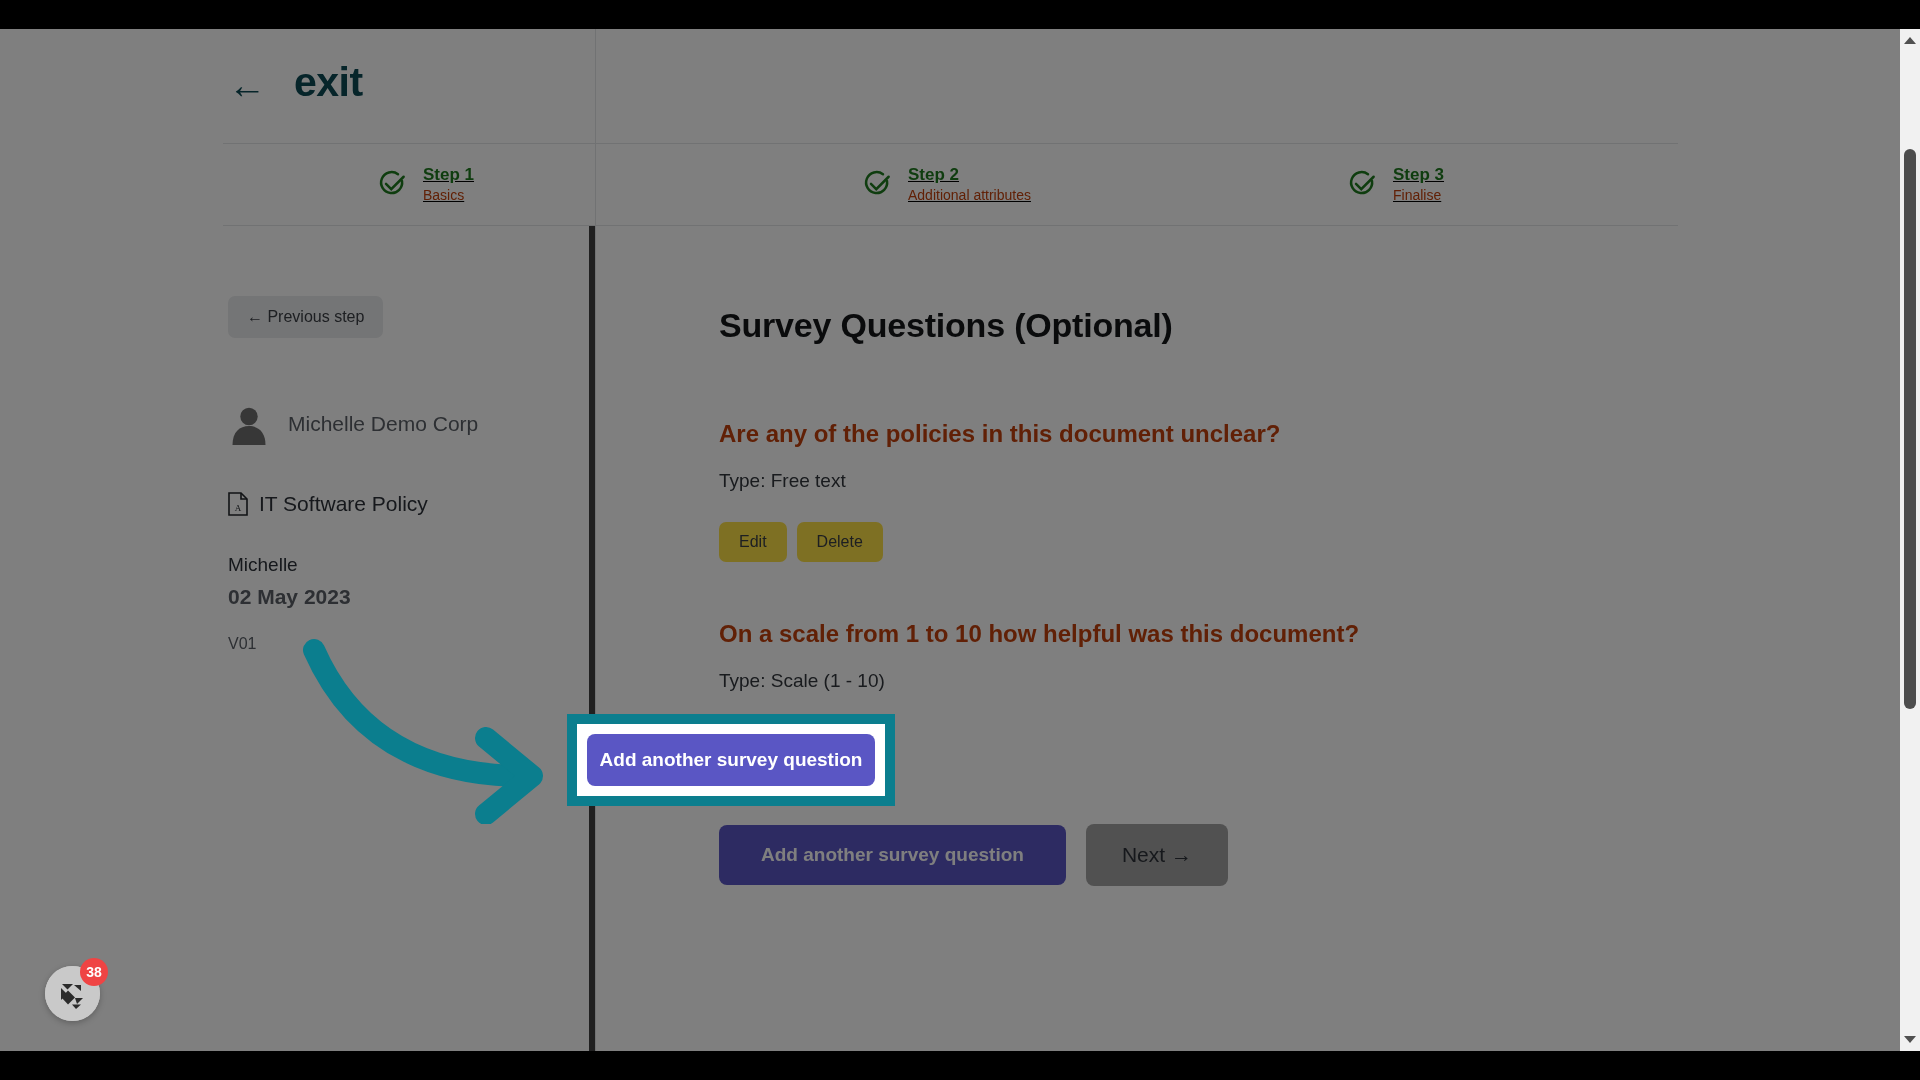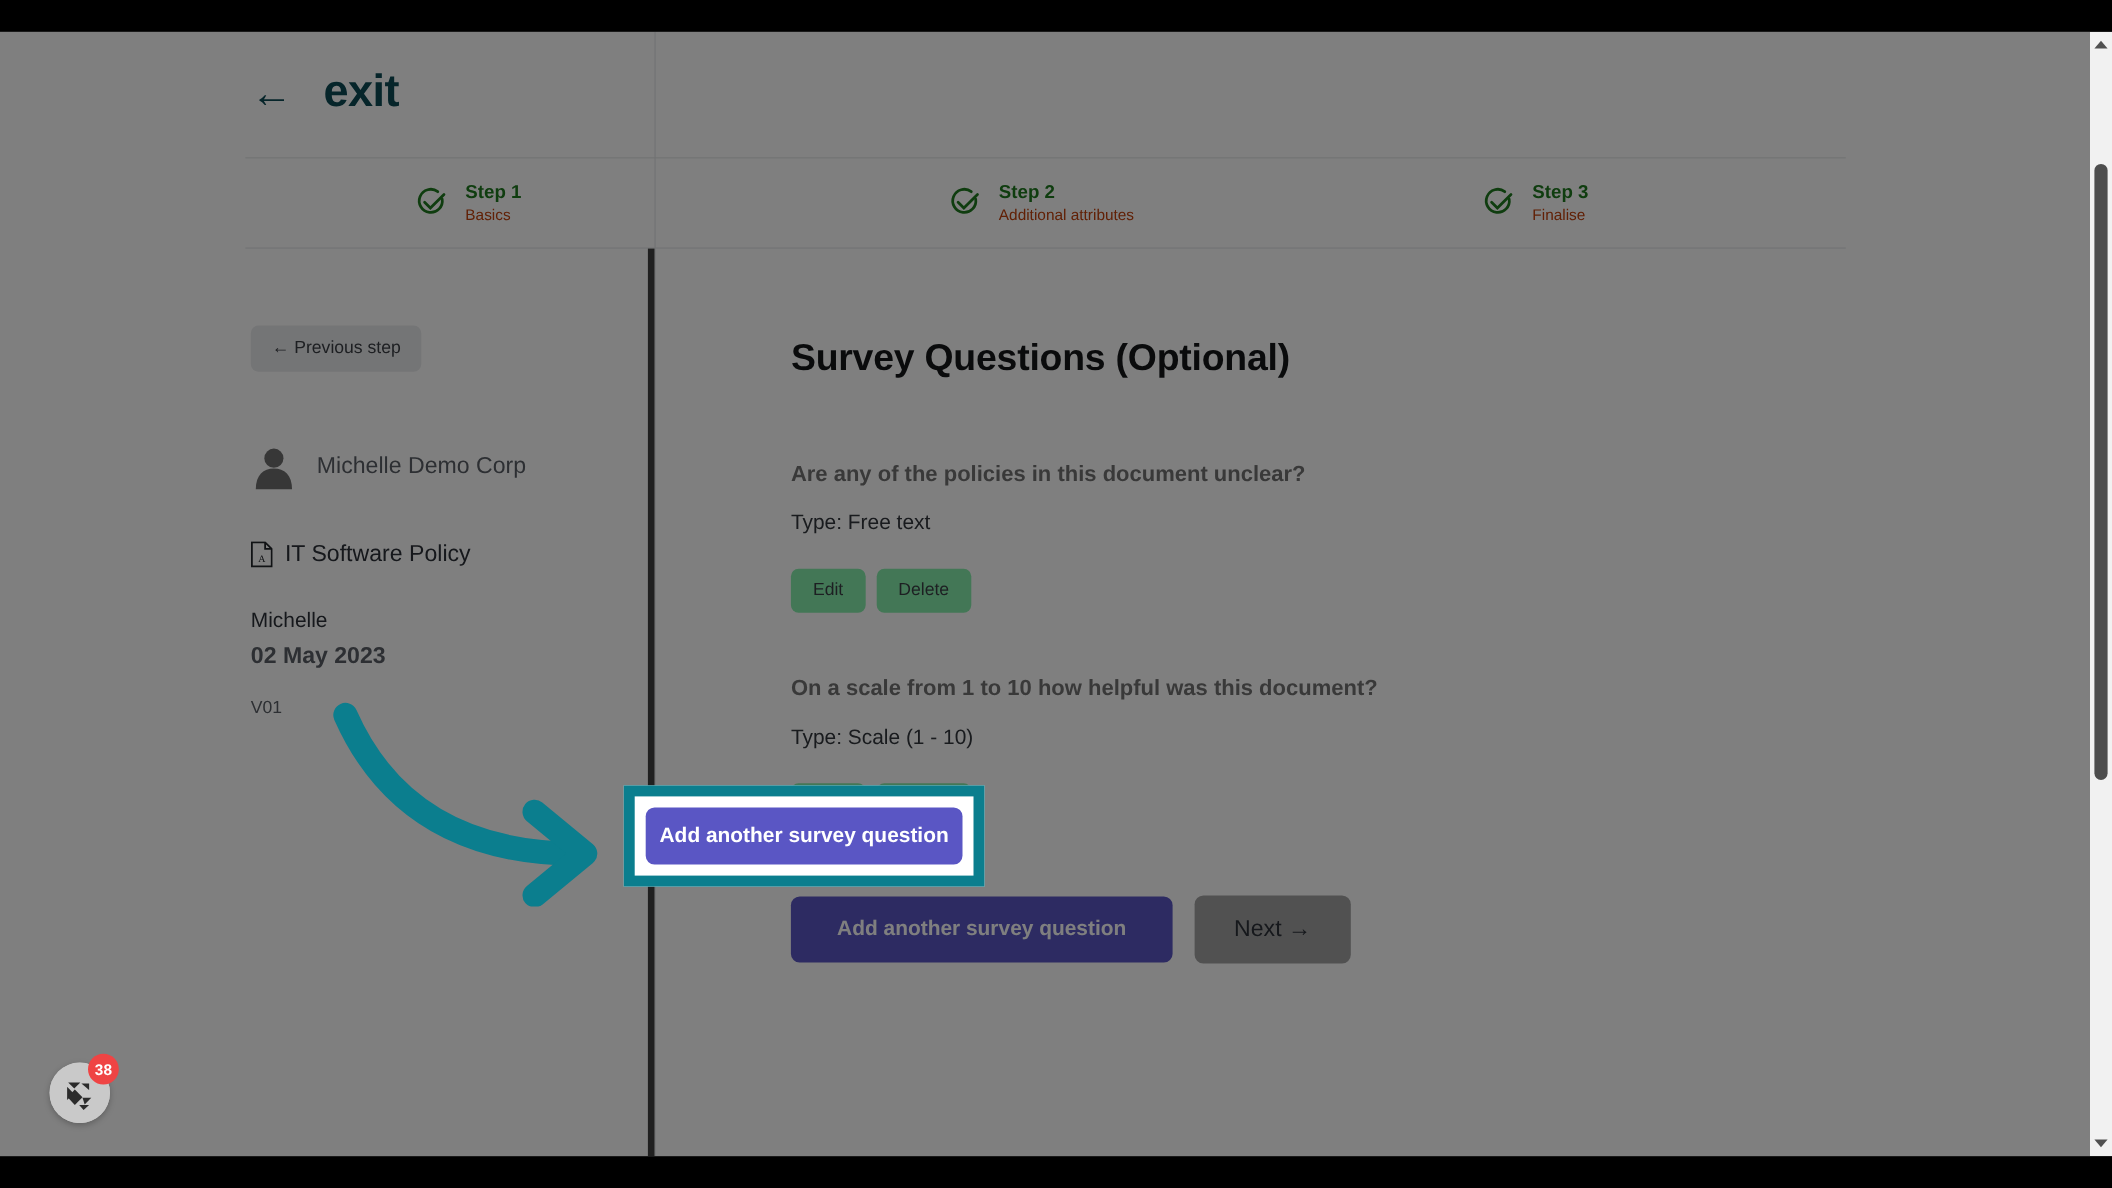--- a/index.html
+++ b/index.html
@@ -64,20 +64,21 @@
   }
 
   
   .stepper {
     position: relative;
     border-top: 1px solid #e2e4e6;
     border-bottom: 1px solid #e2e4e6;
     height: 83px;
     display: flex;
     align-items: center;
+    text-decoration: underline;
   }
   .step {
     flex: 1 1 0;
     display: flex;
     align-items: center;
     justify-content: center;
     gap: 15px;
   }
   .step-icon { width: 30px; height: 30px; flex: 0 0 30px; }
   .step-text { display: flex; flex-direction: column; gap: 3px; min-width: 130px;}
@@ -148,32 +149,32 @@
     flex: 1 1 auto;
     padding: 80px 0 0 124px;
   }
   .main-title {
     font-size: 34px; font-weight: 700; color: #141619;
     letter-spacing: -0.2px;
   }
   .question-block { margin-top: 58px; }
   .question-block.first { margin-top: 75px; }
   .q-text {
-    font-size: 20px; font-weight: 700; color: #737373;
+    font-size: 24px; font-weight: 700; color: #c2410c;
   }
   .q-type {
     margin-top: 22px;
     font-size: 19px; color: #33373d; font-weight: 400;
   }
   .q-actions {
     margin-top: 30px;
     display: flex; gap: 10px;
   }
   .sm-btn {
-    background: #86efac;
+    background: #fde047;
     border: none;
     border-radius: 7px;
     color: #3b3f45;
     font-size: 16px;
     font-family: inherit;
     padding: 11px 20px;
     cursor: pointer;
   }
   .footer-actions {
     margin-top: 62px;

